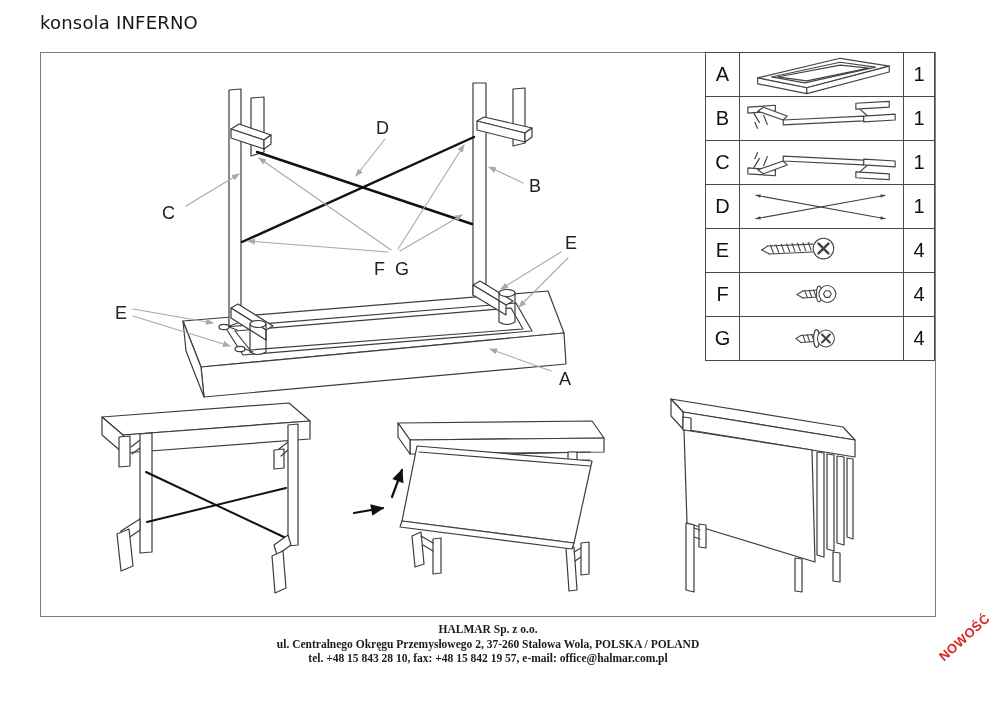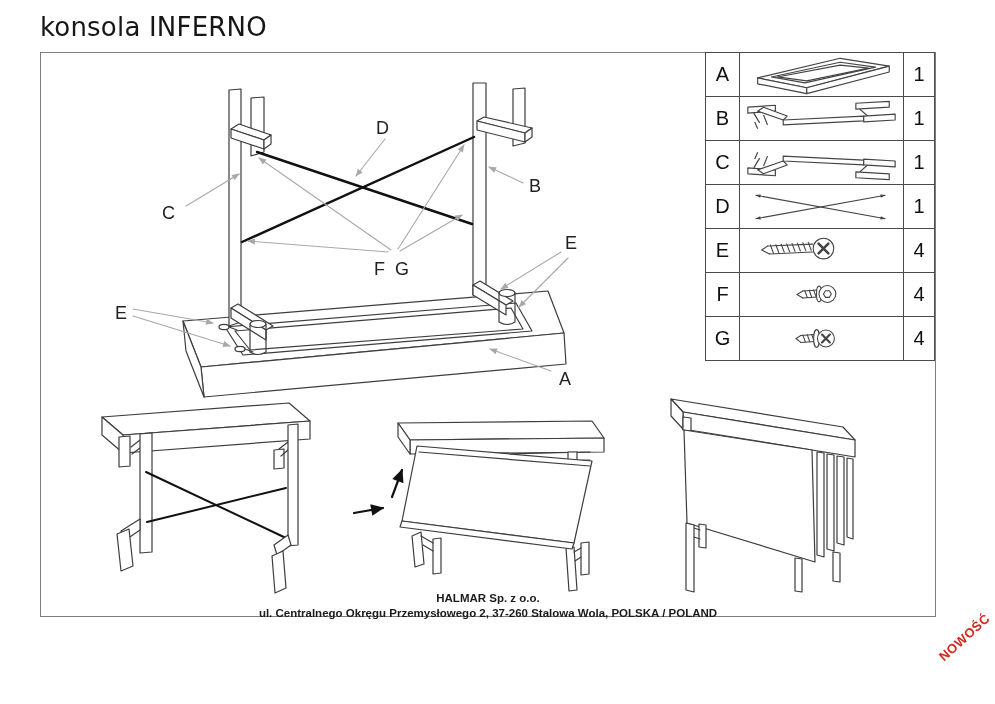--- a/index.html
+++ b/index.html
@@ -1,35 +1,35 @@
 <!DOCTYPE html>
 <html style="--badge-color: #d42a1e;"><head>
 <meta charset="utf-8">
 <style>
   html,body{margin:0;padding:0;background:#fff;}
   .page{position:relative;width:995px;height:704px;background:#fff;overflow:hidden;
         font-family:"Liberation Sans",sans-serif;color:#1a1a1a;}
   .title{position:absolute;left:40px;top:12px;margin:0;font-family:"DejaVu Sans",sans-serif;
-         font-size:26px;font-weight:500;letter-spacing:0.2px;color:#161616;}
+         font-size:18px;font-weight:500;letter-spacing:0.2px;color:#161616;}
   .main-box{position:absolute;left:40px;top:52px;width:896px;height:565px;
             border:1px solid #7d7d7d;box-sizing:border-box;background:#fff;}
   svg.art{position:absolute;left:0;top:0;width:995px;height:704px;pointer-events:none;}
   .dlabel{position:absolute;font-size:18px;color:#222;line-height:1;}
   
   .parts-table{position:absolute;left:705px;top:52px;width:230px;box-sizing:border-box;
                border:1px solid #4a4a4a;background:#fff;display:flex;flex-direction:column;}
   .pt-row{display:flex;height:43px;border-bottom:1px solid #4a4a4a;box-sizing:content-box;}
   .pt-row:last-child{border-bottom:none;}
   .pt-letter{width:33px;border-right:1px solid #4a4a4a;display:flex;align-items:center;
              justify-content:center;font-size:20px;color:#111;}
   .pt-illus{flex:1;display:flex;align-items:center;justify-content:center;overflow:hidden;}
   .pt-qty{width:30px;border-left:1px solid #4a4a4a;display:flex;align-items:center;
           justify-content:center;font-size:20px;color:#111;}
-  .footer{position:absolute;left:40px;top:591px;width:896px;text-align:center;
-          font-size:11.5px;font-weight:bold;line-height:14.5px;color:#1b1b1b;}
+  .footer{position:absolute;left:40px;top:622px;width:896px;text-align:center;
+          font-size:11.5px;font-weight:bold;line-height:14.5px;color:#1b1b1b;font-family:Liberation Serif, serif;}
   .nowosc{position:absolute;left:941px;top:651px;width:70px;transform:rotate(-42deg);
           transform-origin:left center;color:var(--badge-color,#d42a1e);font-weight:bold;
           font-size:13px;letter-spacing:0.5px;}
 </style>
 </head>
 <body>
 
 <div class="page">
 
   <h1 class="title">konsola INFERNO</h1>
@@ -298,17 +298,18 @@
         </svg>
       </div>
       <div class="pt-qty">4</div>
     </div>
 
   </div>
 
   <div class="footer">
     <div>HALMAR Sp. z o.o.</div>
     <div>ul. Centralnego Okręgu Przemysłowego 2, 37-260 Stalowa Wola, POLSKA / POLAND</div>
+    <div>tel. +48 15 843 28 10, fax: +48 15 842 19 57, e-mail: office@halmar.com.pl</div>
   </div>
 
   <div class="nowosc">NOWOŚĆ</div>
 
 </div>
 
 </body></html>

